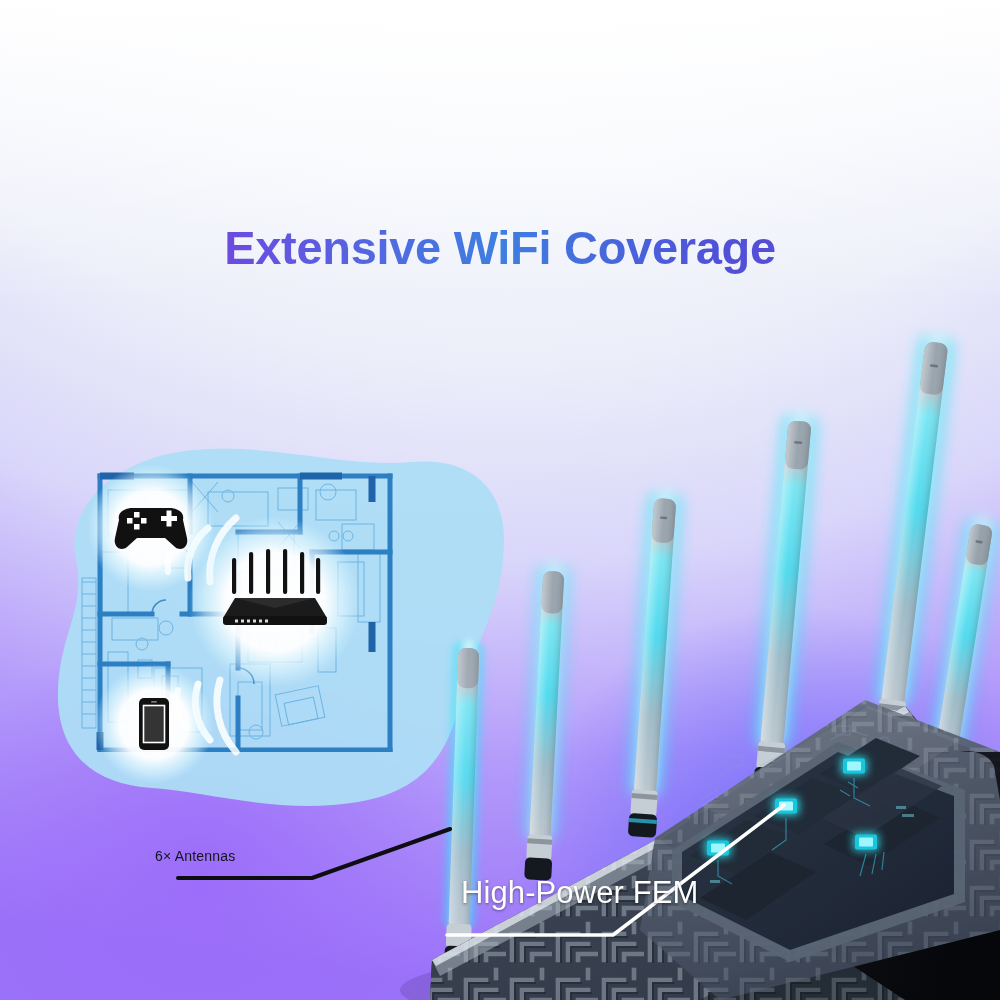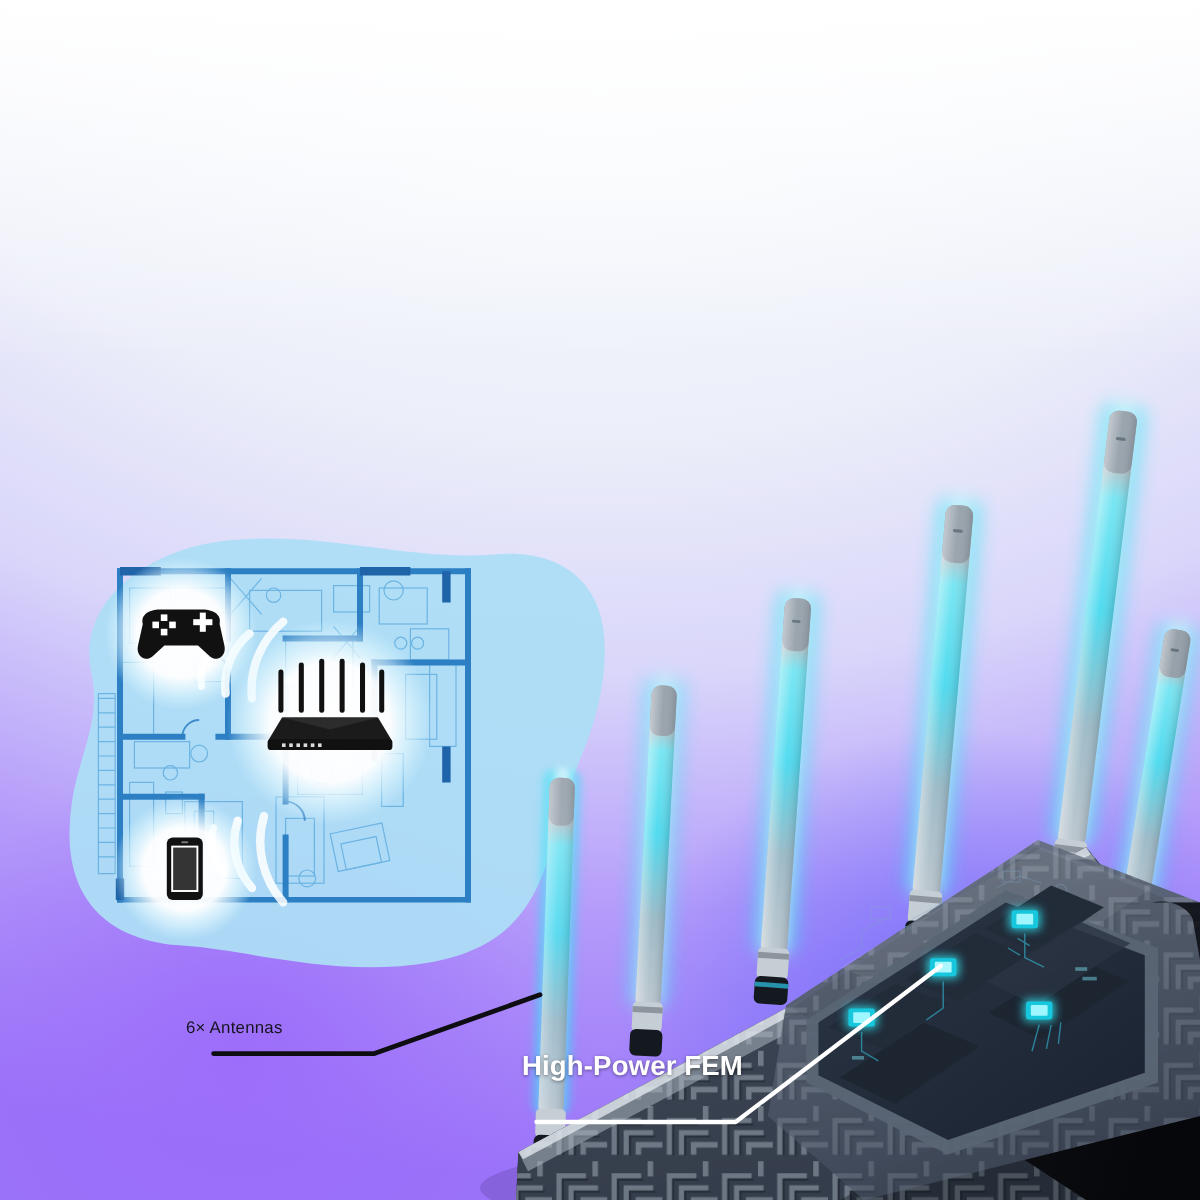--- a/index.html
+++ b/index.html
@@ -40,21 +40,21 @@
 
   
   #scene{position:absolute;left:0;top:0;width:1000px;height:1000px;}
 
   
   .callout{position:absolute;}
   .lab-antennas{
     left:155px;top:848px;font-size:14px;color:#14141e;letter-spacing:.2px;
   }
   .lab-fem{
-    left:435px;top:875px;font-size:23px;font-weight:bold;color:#ffffff;
+    left:461px;top:875px;font-size:31px;font-weight:normal;color:#ffffff;
     letter-spacing:.1px;text-shadow:0 1px 3px rgba(0,0,0,.45);
   }
 </style>
 </head>
 <body>
 
 <div id="stage">
 
   <div class="tint tint-bl"></div>
   <div class="tint tint-br"></div>
@@ -436,17 +436,18 @@
     </g>
 
     <g>
 
       <path d="M178 878 L312 878 L450 829" fill="none" stroke="#0d0d12" stroke-width="4" stroke-linecap="round" stroke-linejoin="round"></path>
 
       <path d="M447 935 L613 935 L784 805" fill="none" stroke="#ffffff" stroke-width="3.6" stroke-linecap="round" stroke-linejoin="round"></path>
     </g>
   </svg>
 
+  <div class="headline">Extensive WiFi Coverage</div>
 
   <div class="callout lab-antennas">6× Antennas</div>
   <div class="callout lab-fem">High-Power FEM</div>
 
 </div>
 
 </body></html>

